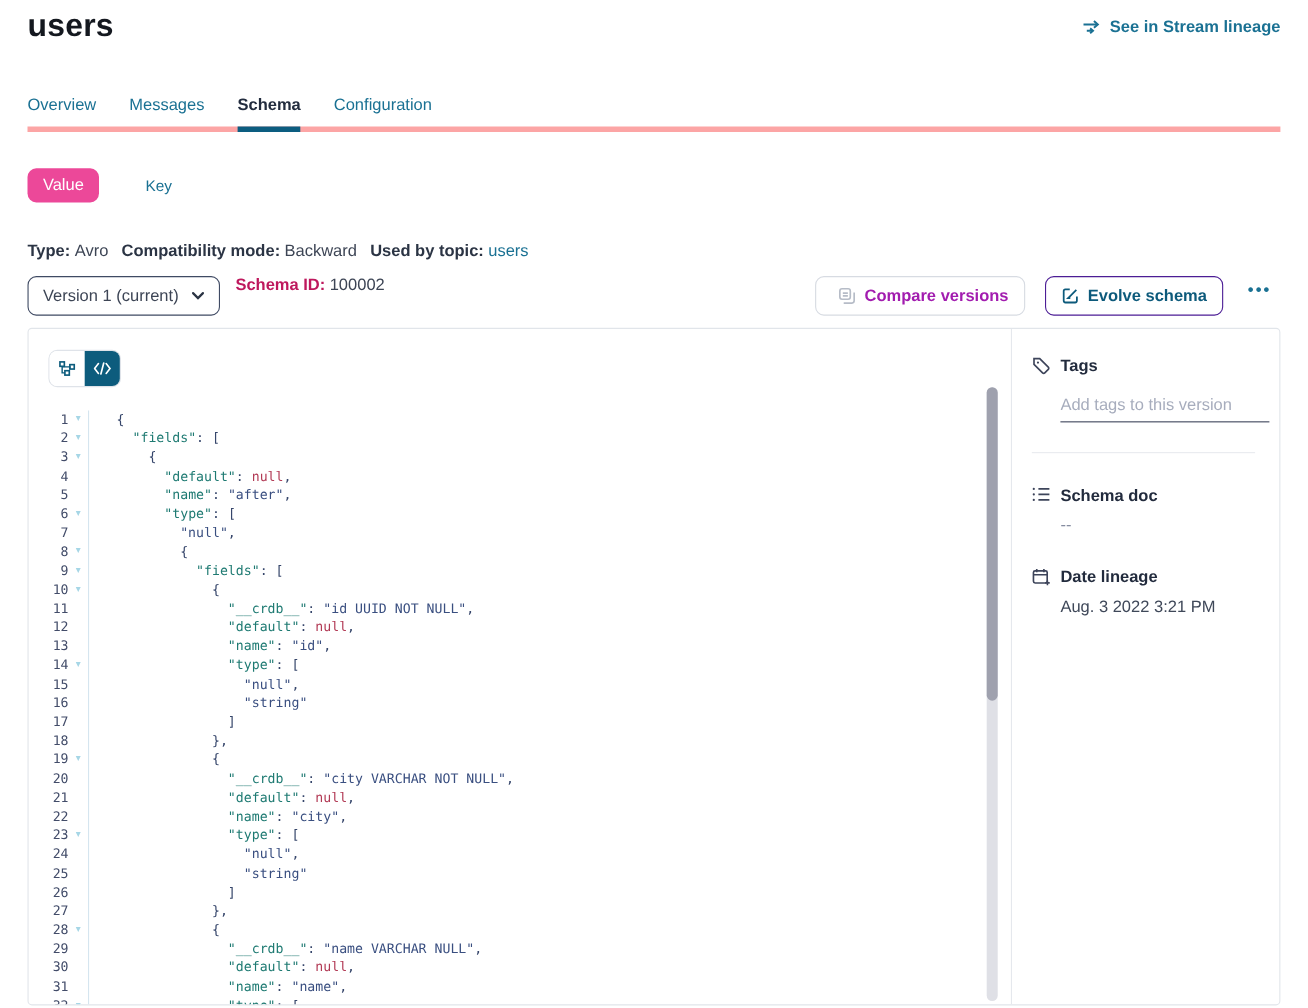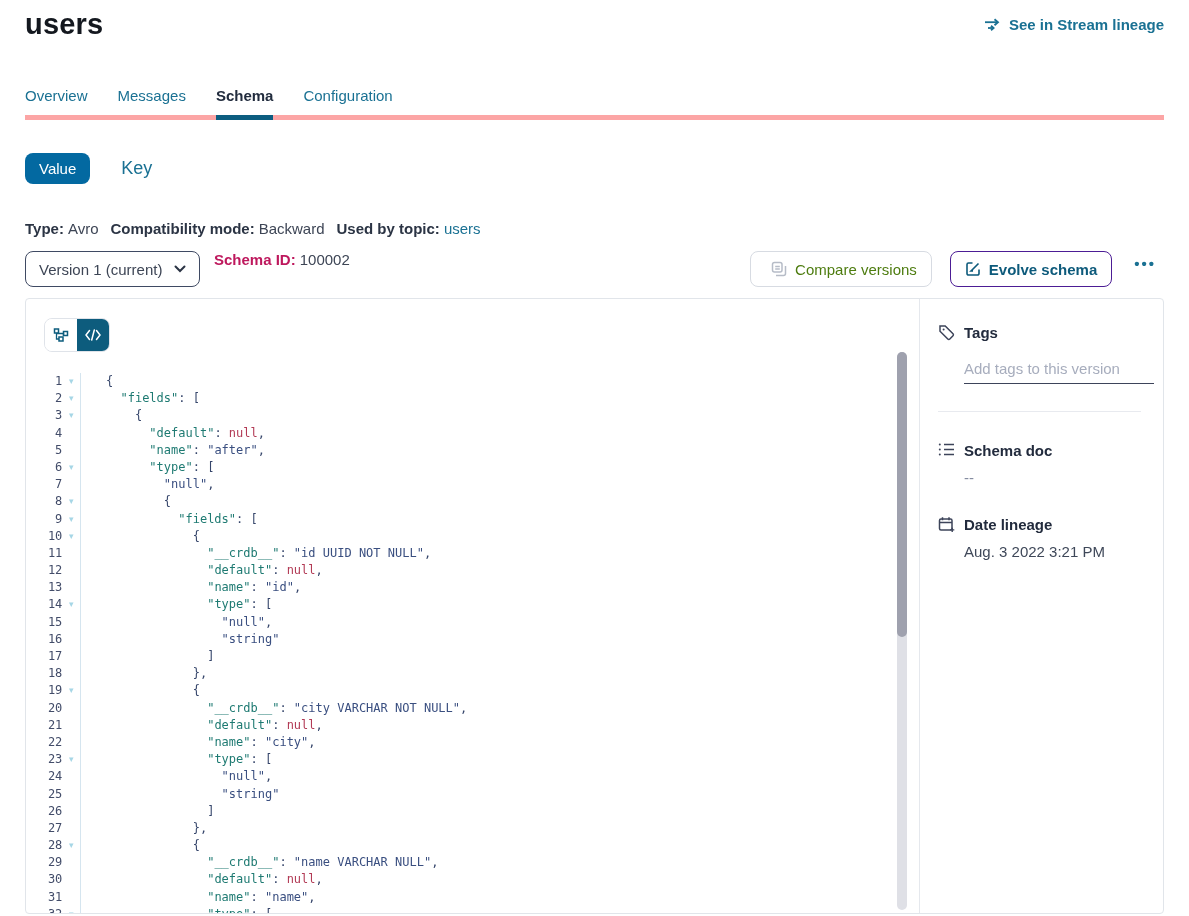--- a/index.html
+++ b/index.html
@@ -14,41 +14,41 @@
     font-weight:600; cursor:pointer; margin-top:8px; }
 
   
   .tabs { display:flex; gap:30px; margin-top:46px; border-bottom:5px solid #fca5a5; }
   .tab { font-size:15px; font-weight:500; color:#1a7193; padding-bottom:11px;
     margin-bottom:-5px; border-bottom:5px solid transparent; cursor:pointer; }
   .tab.active { color:#222c3e; font-weight:600; border-bottom-color:#0c5d80; }
 
   
   .vk { margin-top:33px; display:flex; align-items:center; }
-  .btn-value { background:#0369a1; color:#fff; font-size:15px; font-weight:500;
+  .btn-value { background:#ec4899; color:#fff; font-size:15px; font-weight:500;
     padding:7px 14px; border:none; border-radius:8px; cursor:pointer; }
-  .link-key { margin-left:31px; color:#1a7193; font-size:18px; font-weight:500; cursor:pointer; }
+  .link-key { margin-left:42px; color:#1a7193; font-size:14px; font-weight:500; cursor:pointer; }
 
   
   .meta { margin-top:36px; display:flex; gap:12px; font-size:15px; color:#3d4555; }
   .meta b { color:#2b3444; font-weight:700; margin-right:4px; }
   .meta .lnk { color:#1a7193; cursor:pointer; }
 
   
   .controls { margin-top:14px; display:flex; align-items:flex-start; }
   .select { width:175px; height:36px; border:1.5px solid #3f4a63; border-radius:8px;
     display:flex; align-items:center; justify-content:space-between; padding:0 13px;
     font-size:15px; color:#3d4555; cursor:pointer; background:#fff; }
   .sid { margin-left:14px; font-size:15px; color:#3d4555; }
   .sid b { color:#be185d; margin-right:4px; }
   .spacer { flex:1; }
   .btn { height:36px; display:flex; align-items:center; gap:8px; padding:0 14px;
     background:#fff; border-radius:8px; font-size:15px; cursor:pointer;
     font-family:"Liberation Sans", sans-serif; }
-  .btn-compare { border:1px solid #d7dbe2; color:#4d7c0f; font-weight:400;padding-left:20px; }
+  .btn-compare { border:1px solid #d7dbe2; color:#a21caf; font-weight:700;padding-left:20px; }
   .btn-evolve { border:1px solid #4c1d95; color:#0d5a7b; font-weight:700; margin-left:18px; }
   .more { margin-left:14px; padding:4px 8px; color:#1a7193; font-size:15px; font-weight:700;
     letter-spacing:2px; cursor:pointer; background:none; border:none; }
 
   
   .panel { margin-top:11px; height:616px; border:1px solid #e1e5ea; border-radius:4px;
     display:flex; overflow:hidden; }
   .code-pane { flex:1; position:relative; }
   .seg { display:inline-flex; margin:19px 0 0 18px; border:1px solid #dfe3e9;
     border-radius:8px; overflow:hidden; }

